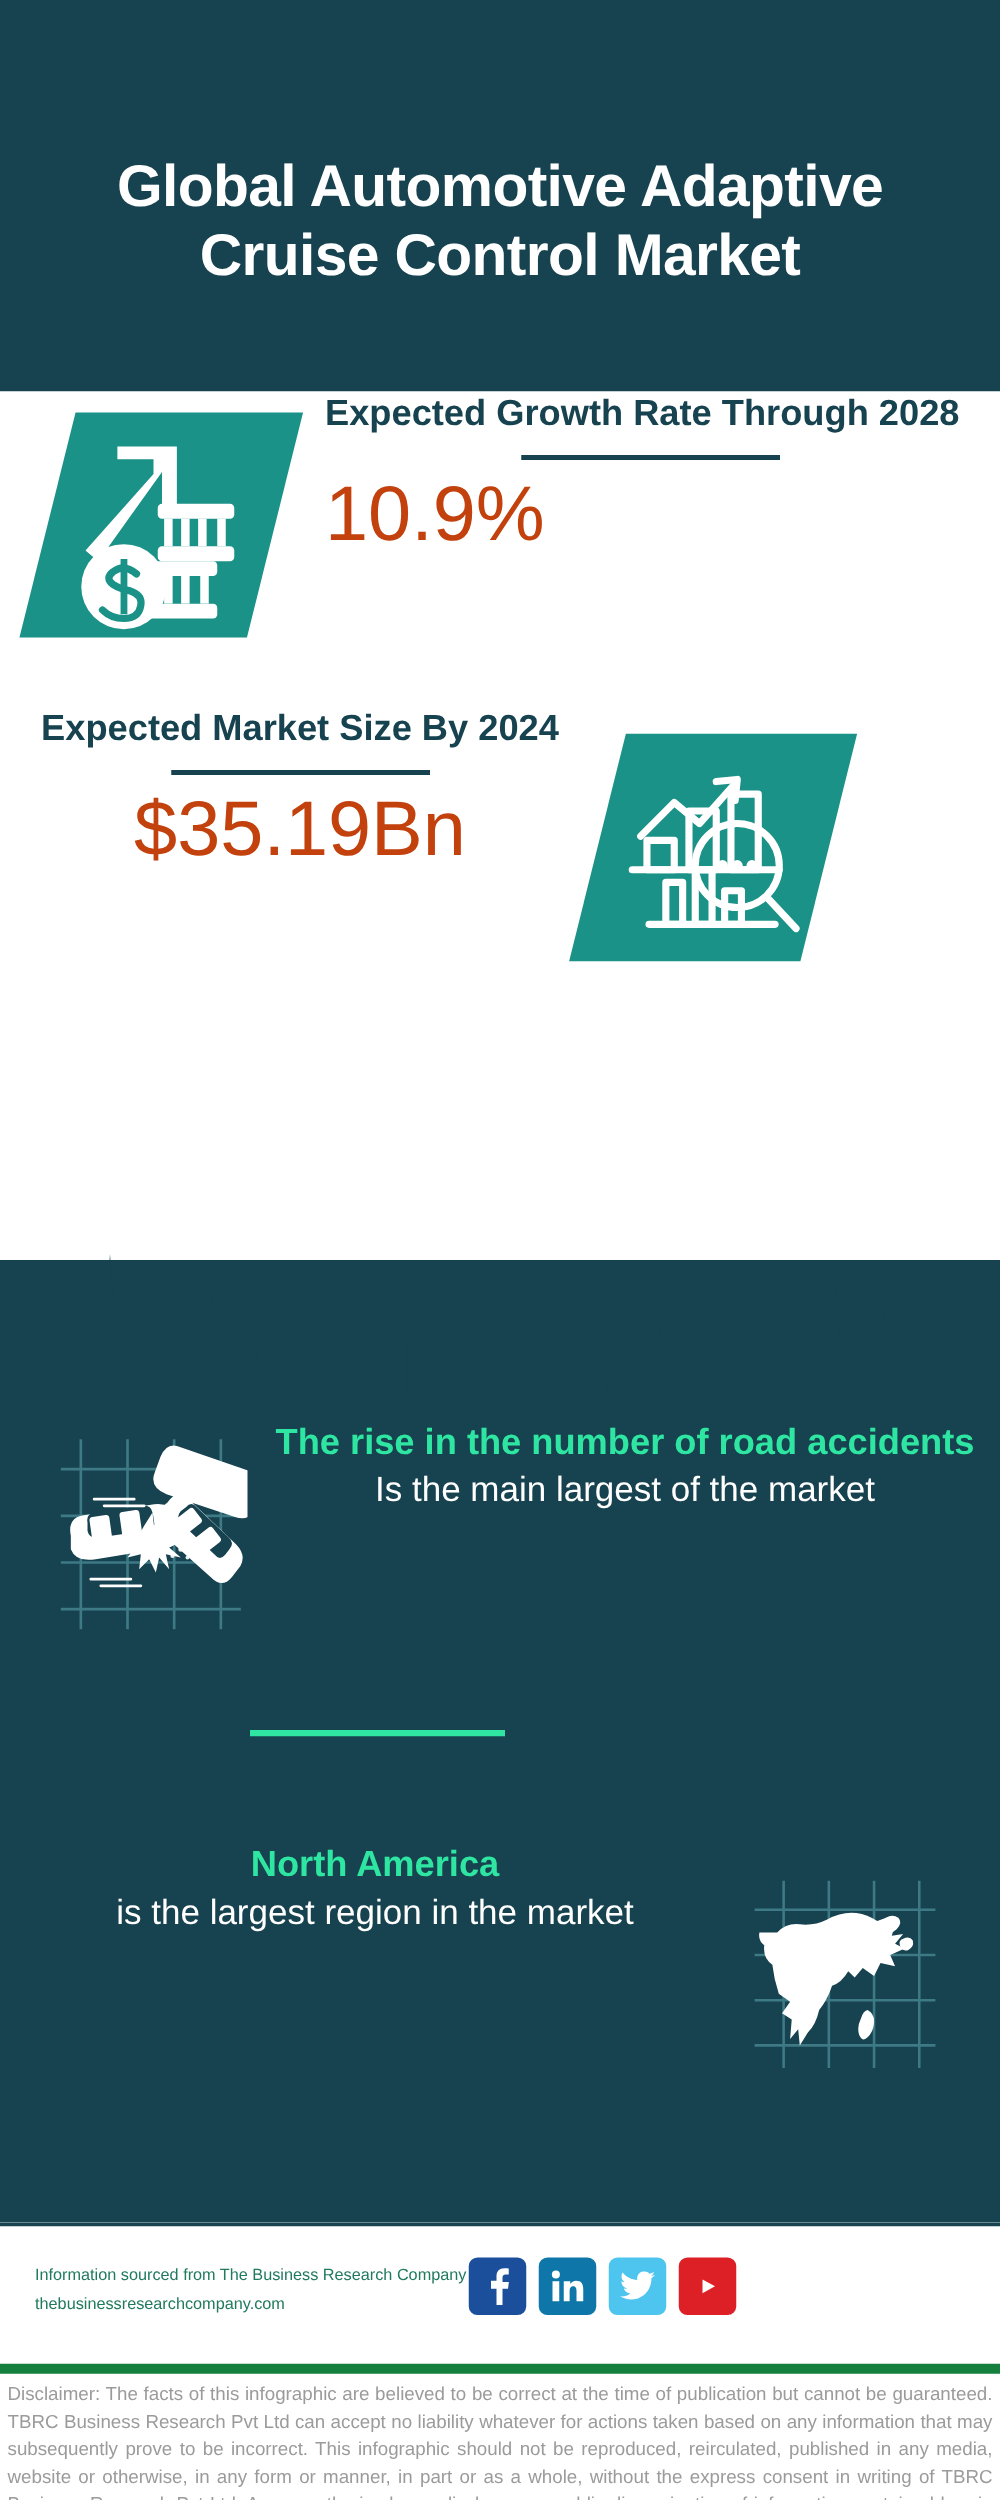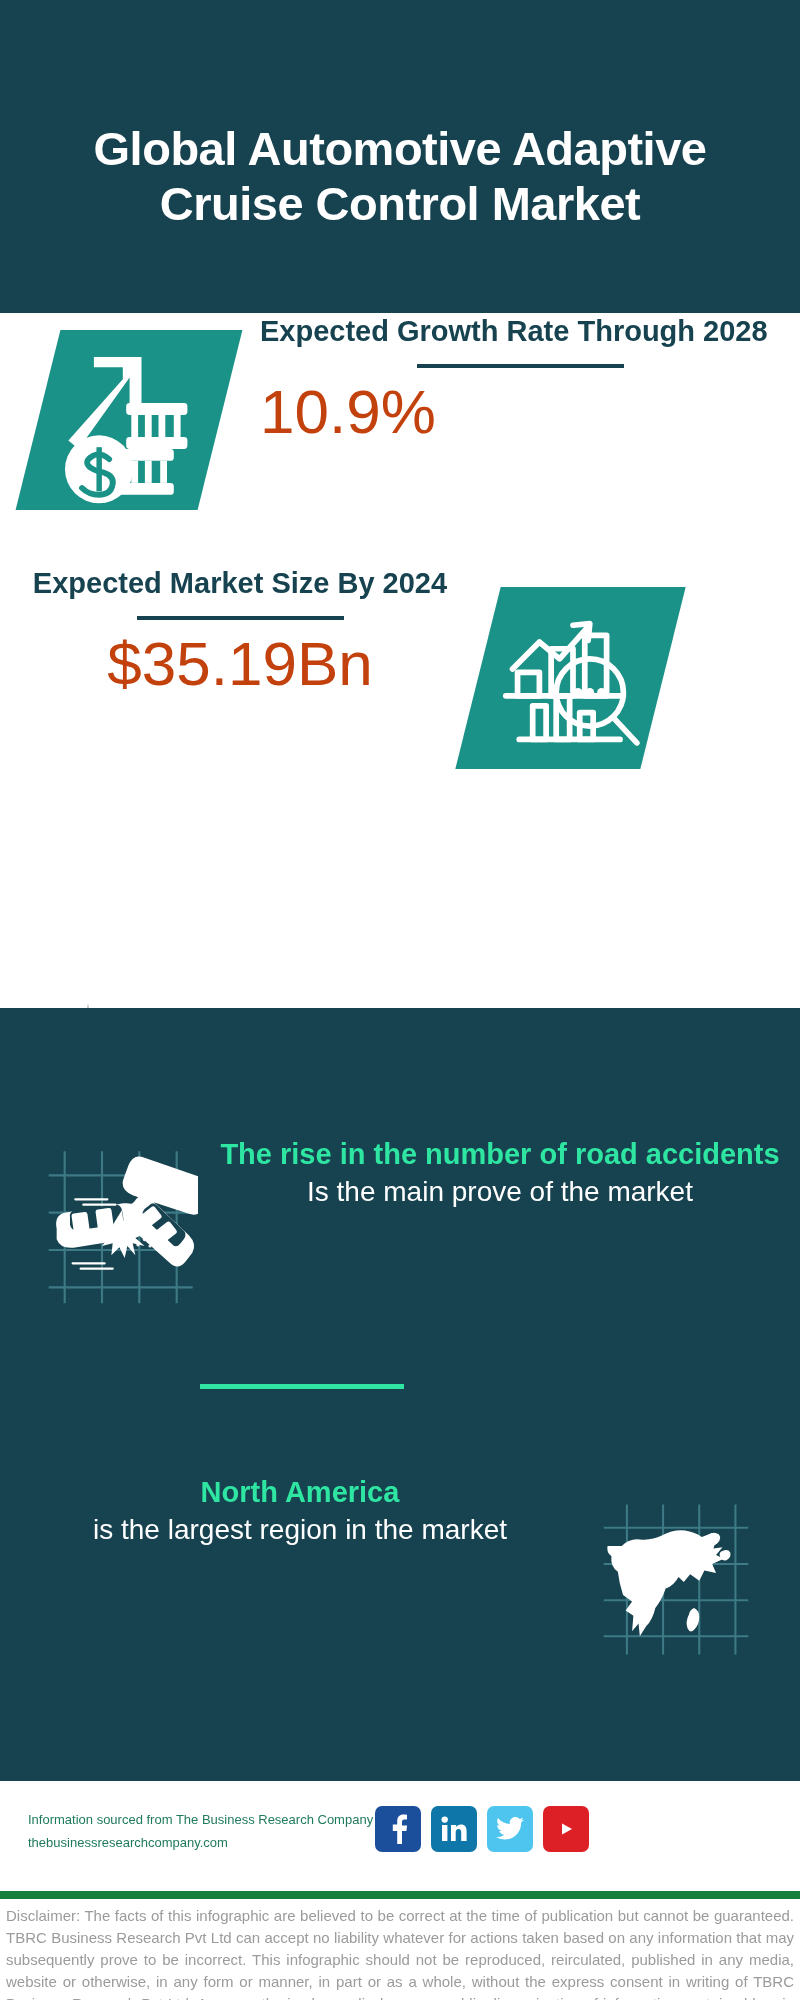--- a/index.html
+++ b/index.html
@@ -267,21 +267,21 @@
           <circle cx="68" cy="72" r="1.1"></circle>
       </g>
       <g stroke="#ffffff" stroke-width="1.7" fill="none" stroke-linecap="round">
         <path d="M28 40 H52 M34 44 H58"></path>
         <path d="M26 88 H50 M32 92 H56"></path>
         <path d="M98 36 L104 46 M104 34 L110 44"></path>
       </g>
     </svg>
     <div class="insight-text" style="left:220px;top:0;width:560px;">
       <span class="hl-green">The rise in the number of road accidents</span>
-      <span class="sub-white">Is the main prove of the market</span>
+      <span class="sub-white">Is the main largest of the market</span>
     </div>
   </div>
 
   <div class="rule-green"></div>
 
   <div class="insight" style="top:1450px;height:200px;margin-top:24px;">
     <div class="insight-text" style="left:20px;top:0;width:560px;">
       <span class="hl-green">North America</span>
       <span class="sub-white">is the largest region in the market</span>
     </div>

